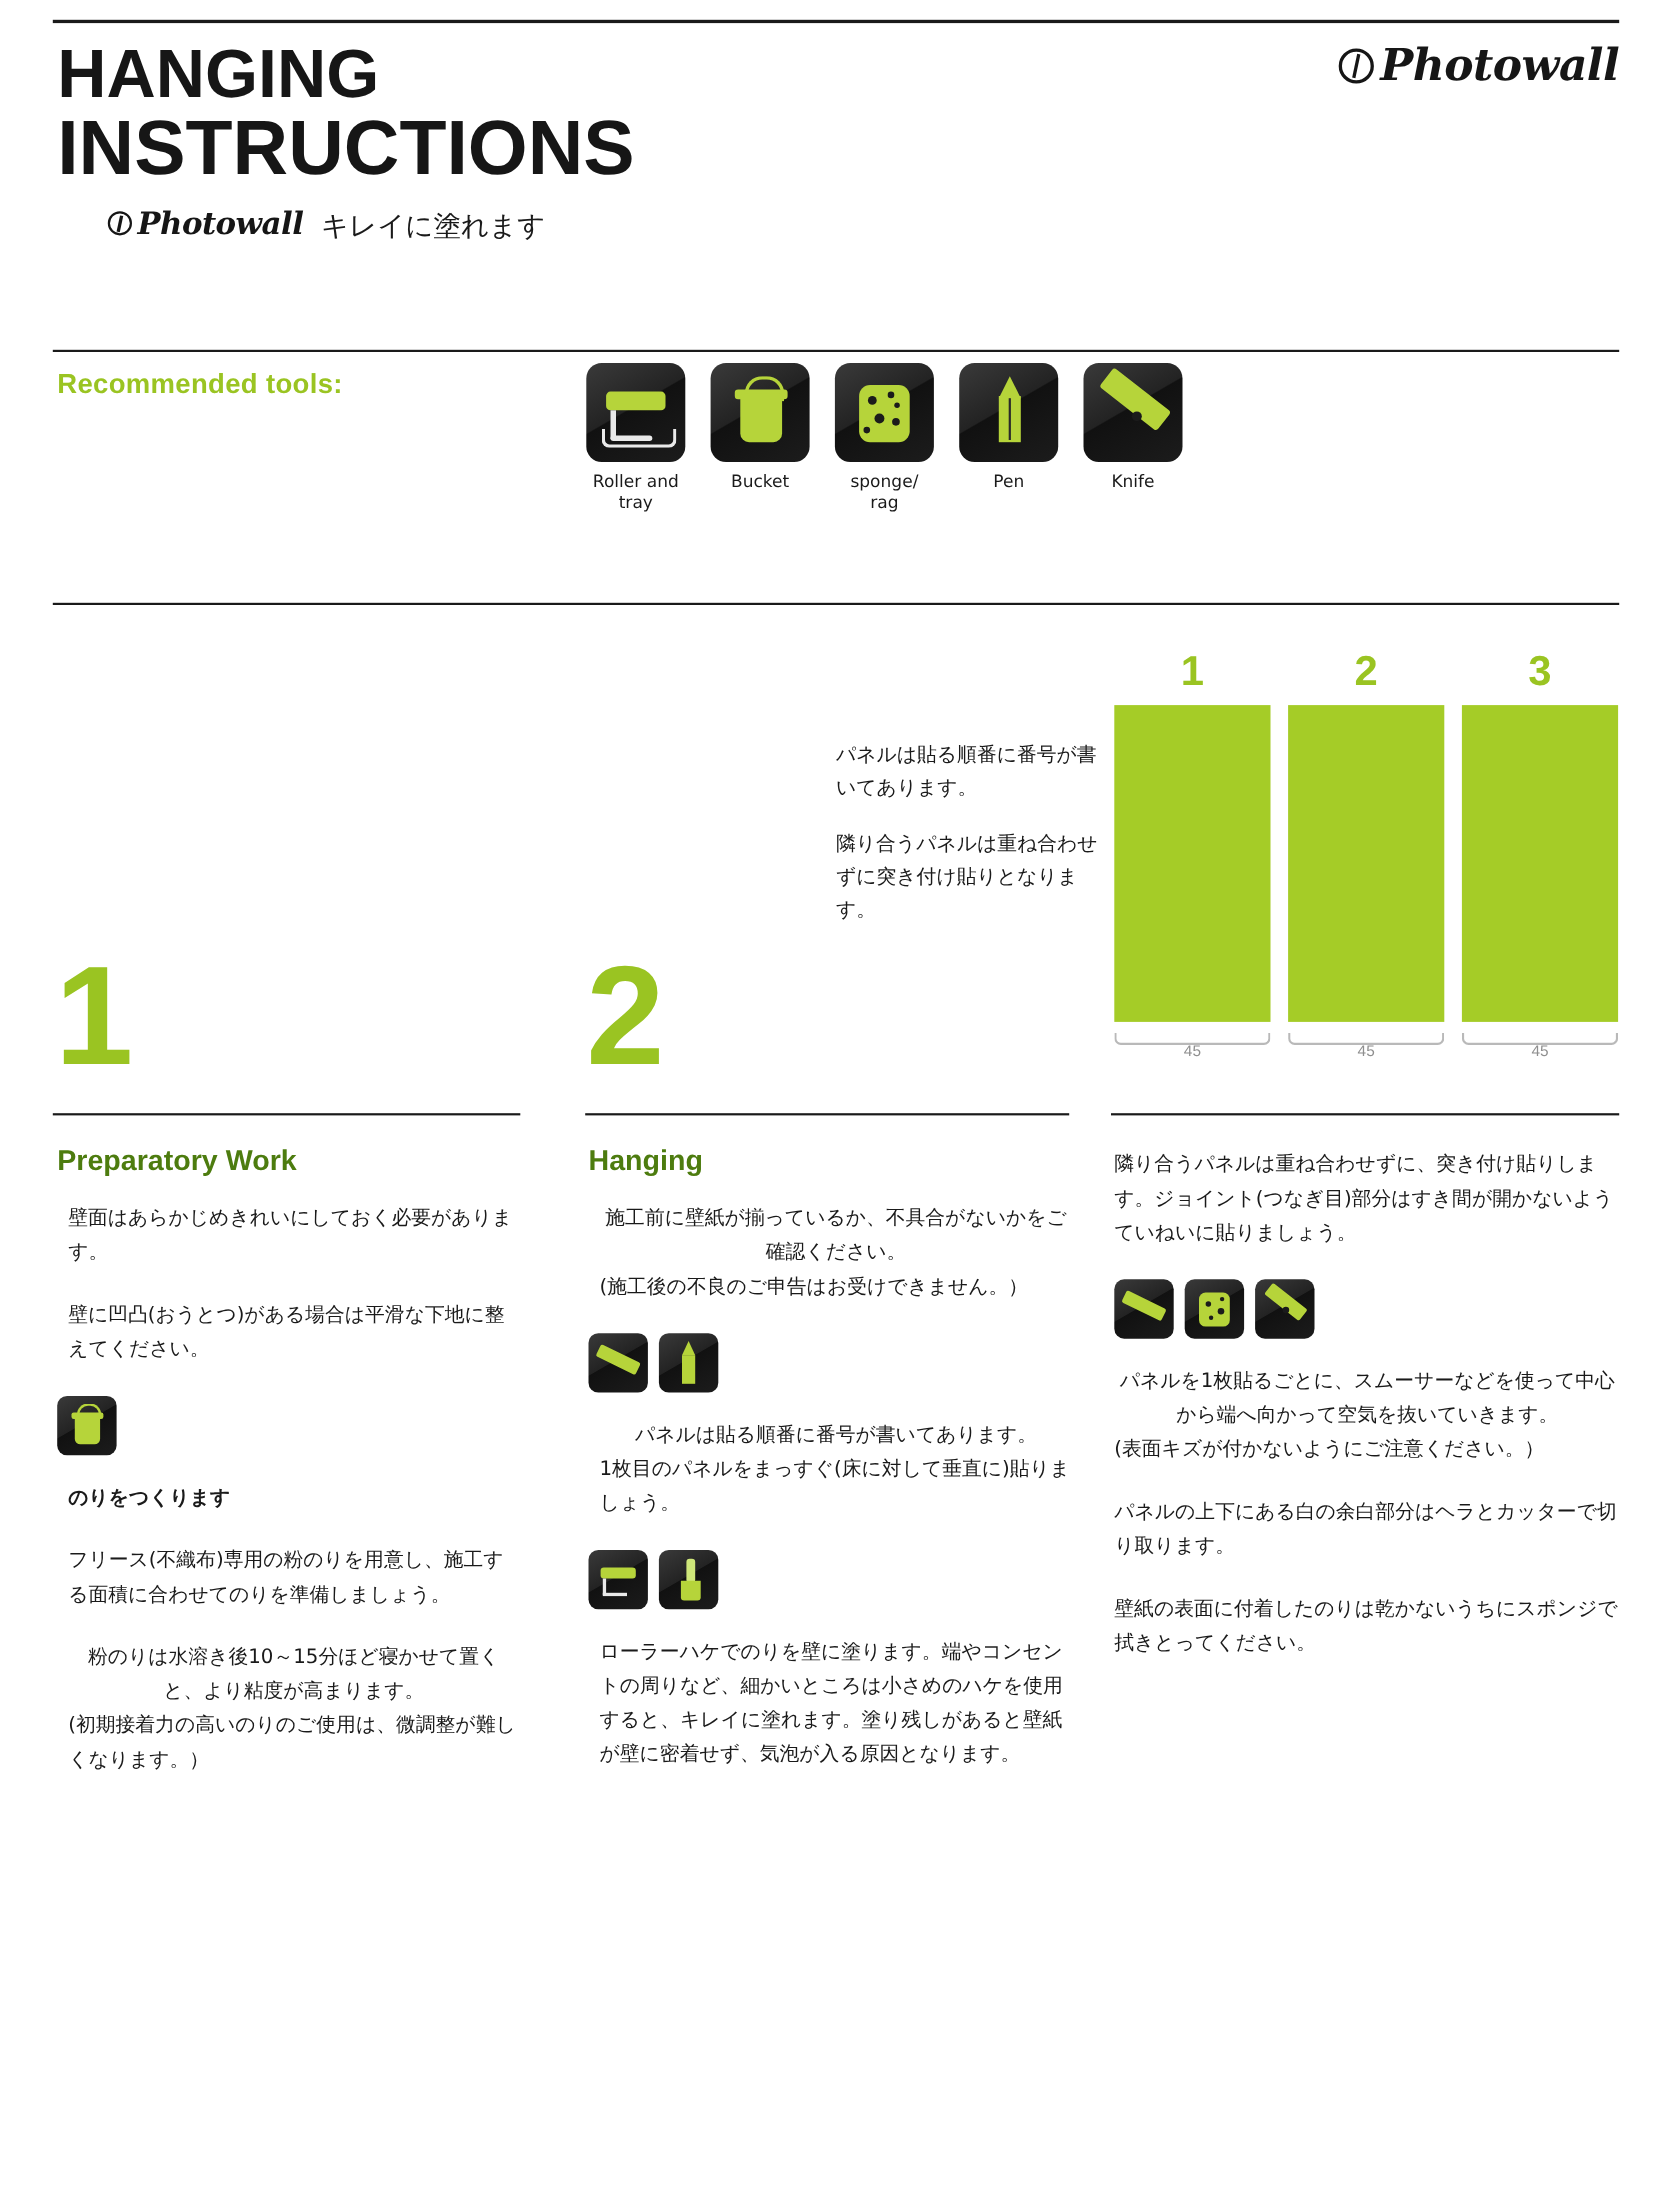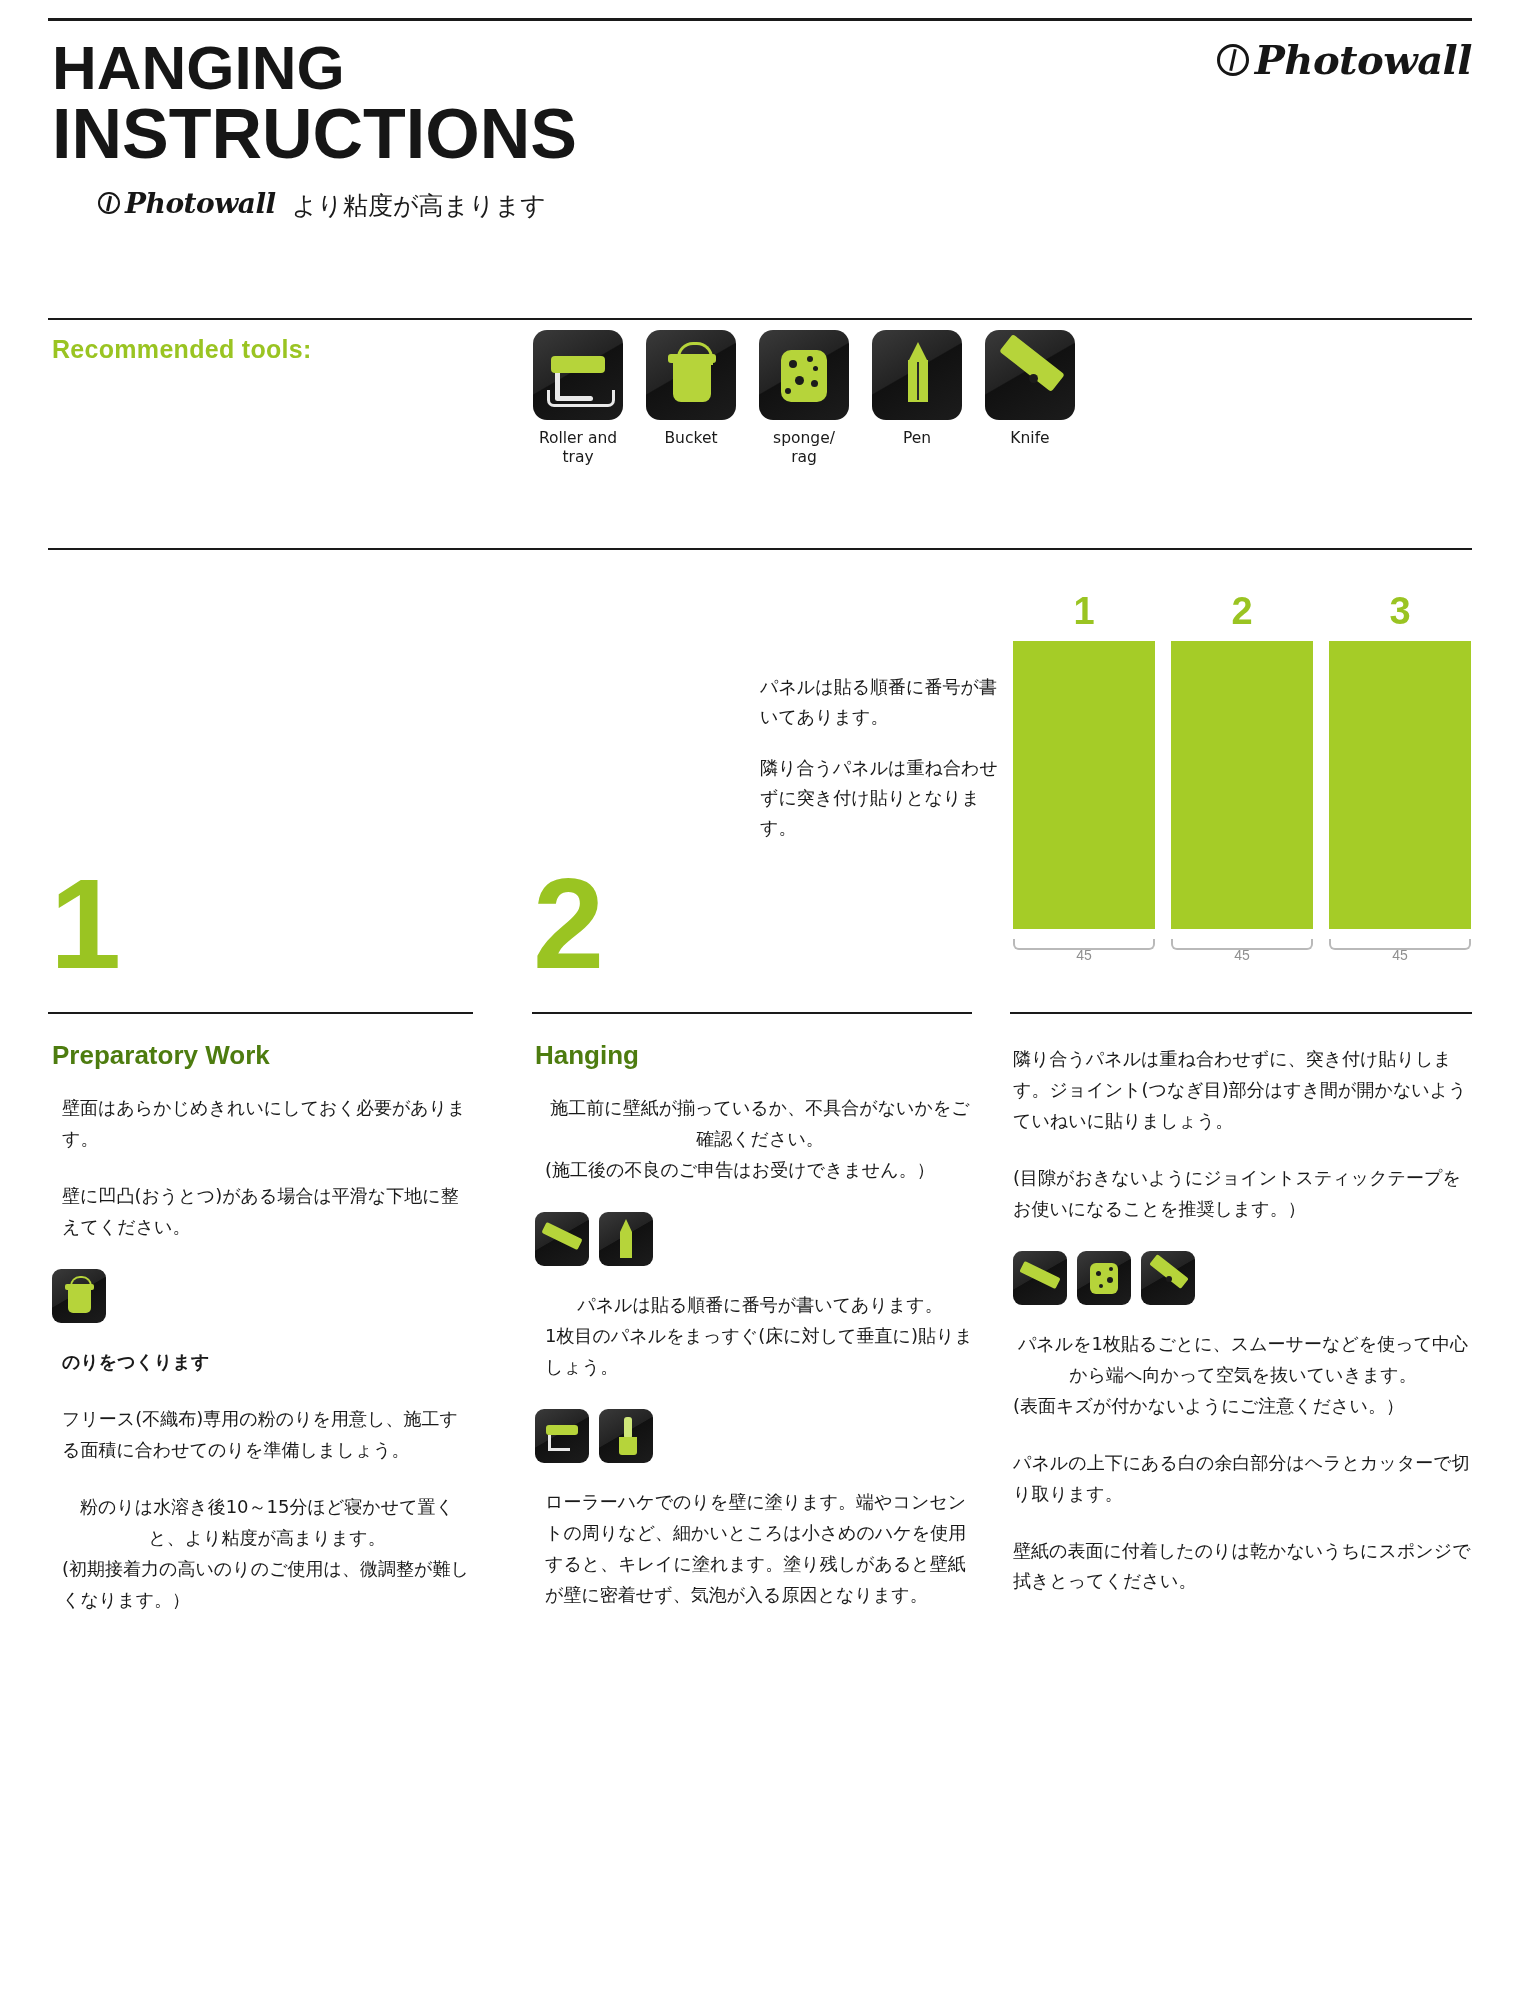--- a/index.html
+++ b/index.html
@@ -332,21 +332,21 @@
   <div class="top-rule"></div>
 
   <div class="header">
     <div class="title-main">HANGING</div>
     <div class="title-line2">INSTRUCTIONS</div>
     <div class="subtitle-row">
       <span class="logo logo-sub">
         <span class="logo-mark"></span>
         <span class="logo-word">Photowall</span>
       </span>
-      <span class="subtitle-jp">より粘度が高まります</span>
+      <span class="subtitle-jp">キレイに塗れます</span>
     </div>
   </div>
 
   <div class="logo logo-top logo-header">
     <span class="logo-mark"></span>
     <span class="logo-word">Photowall</span>
   </div>
 
   <div class="rule" style="left:48px; top:318px; width:1424px;"></div>
 
@@ -487,21 +487,20 @@
       <div class="icon-sm">
         <div class="art a-brush-handle"></div>
         <div class="art a-brush-head"></div>
       </div>
     </div>
     <p class="indent">ローラーハケでのりを壁に塗ります。端やコンセントの周りなど、細かいところは小さめのハケを使用すると、キレイに塗れます。塗り残しがあると壁紙が壁に密着せず、気泡が入る原因となります。</p>
   </div>
 
   <div class="col" id="col3">
     <p style="margin-top:4px;">隣り合うパネルは重ね合わせずに、突き付け貼りします。ジョイント(つなぎ目)部分はすき間が開かないようていねいに貼りましょう。</p>
-    <p>(目隙がおきないようにジョイントスティックテープをお使いになることを推奨します。）</p>
     <div class="icon-row">
       <div class="icon-sm">
         <div class="art a-smoother"></div>
       </div>
       <div class="icon-sm">
         <div class="art a-sponge"></div>
         <div class="art" style="left:19px; top:20px; width:5px; height:5px; background:#1b1b1b; border-radius:50%;"></div>
         <div class="art" style="left:30px; top:26px; width:6px; height:6px; background:#1b1b1b; border-radius:50%;"></div>
         <div class="art" style="left:22px; top:33px; width:4px; height:4px; background:#1b1b1b; border-radius:50%;"></div>
         <div class="art" style="left:32px; top:16px; width:4px; height:4px; background:#1b1b1b; border-radius:50%;"></div>

